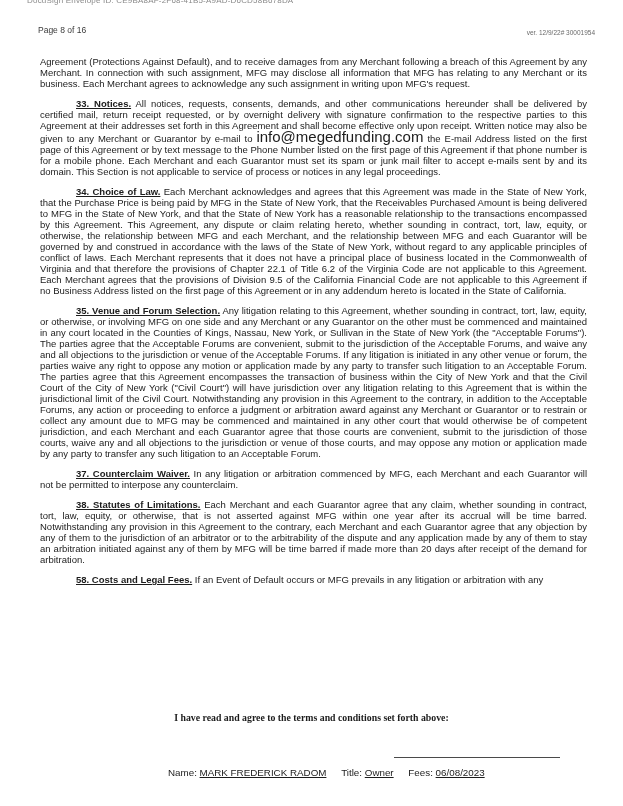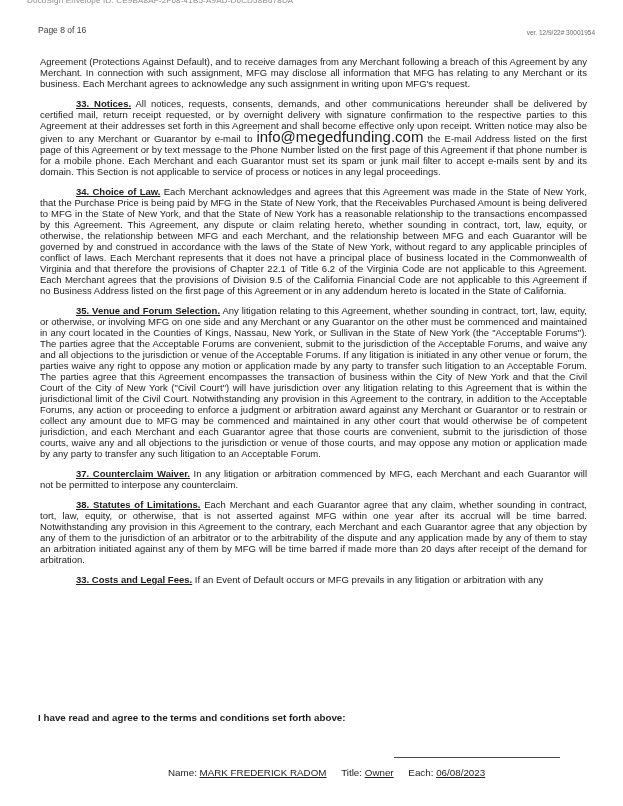--- a/index.html
+++ b/index.html
@@ -25,21 +25,21 @@
     position:absolute; top:56px; left:32px; width:547px; height:656px;
     font-size:9.5px; line-height:11px; text-align:justify;
     overflow:hidden;
     margin-left:8px;
   }
   p.para { margin-bottom:9px; text-indent:36px; }
   p.para.no-indent { text-indent:0; }
   .sec-head { font-weight:bold; text-decoration:underline; }
   .email-fill { font-size:15px; line-height:11px; }
   .sig-area { position:absolute; top:712px; left:38px; width:547px; }
-  .agree { font-weight:bold; font-size:9.8px; }
+  .agree { text-align:center; font-weight:bold; font-size:9.8px;font-family:Liberation Serif, serif; }
   .sig-line {
     border-top:1px solid #4a4a4a; height:0; width:166px;
     margin:34px 25px 0 auto;
   }
   .name-row {
     margin-top:9px; padding-left:130px;
     font-size:9.8px; white-space:nowrap;
   }
   .fill { text-decoration:underline; }
   .lbl { margin-left:12px;margin-top:48px; }
@@ -83,30 +83,30 @@
     <span class="sec-head">37. Counterclaim Waiver.</span>
     <span>In any litigation or arbitration commenced by MFG, each Merchant and each Guarantor will not be permitted to interpose any counterclaim.</span>
   </p>
 
   <p class="para">
     <span class="sec-head">38. Statutes of Limitations.</span>
     <span>Each Merchant and each Guarantor agree that any claim, whether sounding in contract, tort, law, equity, or otherwise, that is not asserted against MFG within one year after its accrual will be time barred. Notwithstanding any provision in this Agreement to the contrary, each Merchant and each Guarantor agree that any objection by any of them to the jurisdiction of an arbitrator or to the arbitrability of the dispute and any application made by any of them to stay an arbitration initiated against any of them by MFG will be time barred if made more than 20 days after receipt of the demand for arbitration.</span>
   </p>
 
   <p class="para">
-    <span class="sec-head">33. Costs and Legal Fees.</span>
+    <span class="sec-head">58. Costs and Legal Fees.</span>
     <span>If an Event of Default occurs or MFG prevails in any litigation or arbitration with any</span>
   </p>
 
 </div>
 
 <div class="sig-area">
   <div class="agree">I have read and agree to the terms and conditions set forth above:</div>
   <div class="sig-line"></div>
   <div class="name-row">
     <span class="lbl first">Name:</span>
     <span class="fill">MARK FREDERICK RADOM</span>
     <span class="lbl">Title:</span>
     <span class="fill">Owner</span>
-    <span class="lbl">Each:</span>
+    <span class="lbl">Fees:</span>
     <span class="fill">06/08/2023</span>
   </div>
 </div>
 
 </body></html>

